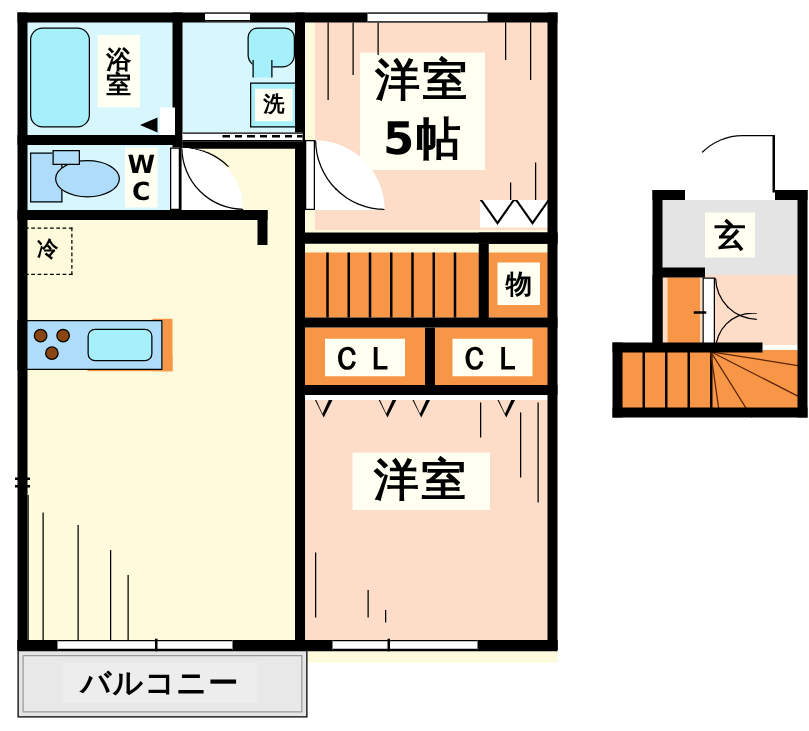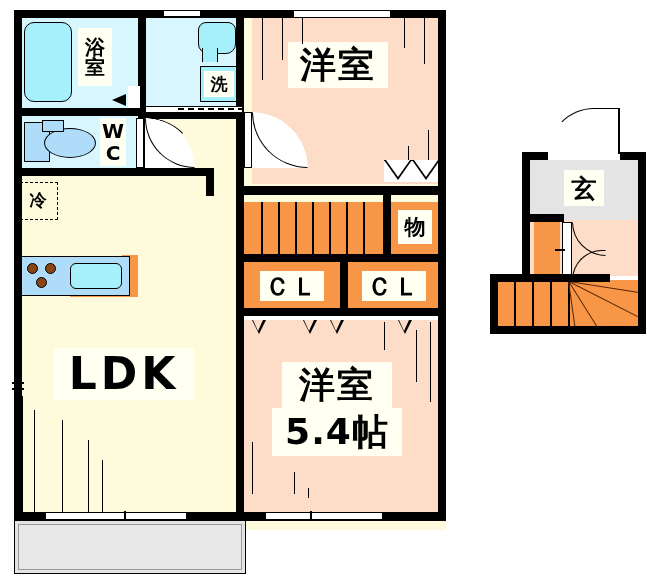--- a/index.html
+++ b/index.html
@@ -68,20 +68,21 @@
   <div class="abs fill-orange" style="left:122px;top:255px;width:16px;height:42px;"></div>
   <div class="abs fill-orange" style="left:70px;top:285px;width:68px;height:12px;"></div>
   <div class="abs fill-fixture" style="left:14px;top:256px;width:116px;height:40px;border:1.2px solid #000;"></div>
   <div class="abs fill-tub" style="left:70px;top:263px;width:52px;height:26px;border:1.3px solid #000;border-radius:6px;"></div>
   <div class="abs" style="left:27px;top:263px;width:11px;height:11px;border-radius:50%;background:#8B4513;border:1px solid #000;"></div>
   <div class="abs" style="left:45px;top:263px;width:11px;height:11px;border-radius:50%;background:#8B4513;border:1px solid #000;"></div>
   <div class="abs" style="left:36px;top:277px;width:11px;height:11px;border-radius:50%;background:#8B4513;border:1px solid #000;"></div>
 
   <div class="abs fill-room" style="left:252px;top:16px;width:188px;height:168px;"></div>
   <div class="lbl jp" style="left:288px;top:42px;width:100px;height:46px;font-size:36px;letter-spacing:2px;">洋室</div>
+  <div class="lbl jp" style="left:288px;top:88px;width:100px;height:48px;font-size:36px;letter-spacing:1px;">5帖</div>
 
   <div class="tick" style="left:262px;top:18px;height:62px;"></div>
   <div class="tick" style="left:282px;top:18px;height:42px;"></div>
   <div class="tick" style="left:302px;top:18px;height:26px;"></div>
   <div class="tick" style="left:404px;top:18px;height:30px;"></div>
   <div class="tick" style="left:424px;top:18px;height:46px;"></div>
   <div class="tick" style="left:428px;top:130px;height:46px;"></div>
   <div class="tick" style="left:408px;top:146px;height:30px;"></div>
 
   <div class="abs fill-white" style="left:384px;top:160px;width:56px;height:22px;border-top:1.3px solid #000;"></div>
@@ -103,39 +104,37 @@
   <div class="lbl jp" style="left:398px;top:210px;width:34px;height:34px;font-size:21px;">物</div>
 
   <div class="abs fill-orange" style="left:244px;top:262px;width:96px;height:48px;"></div>
   <div class="lbl jp" style="left:260px;top:271px;width:64px;height:30px;font-size:25px;letter-spacing:2px;">ＣＬ</div>
 
   <div class="abs fill-orange" style="left:348px;top:262px;width:92px;height:48px;"></div>
   <div class="lbl jp" style="left:362px;top:271px;width:64px;height:30px;font-size:25px;letter-spacing:2px;">ＣＬ</div>
 
   <div class="abs fill-room" style="left:244px;top:310px;width:196px;height:202px;"></div>
   <div class="lbl jp" style="left:282px;top:362px;width:110px;height:46px;font-size:36px;letter-spacing:2px;">洋室</div>
-  <div class="lbl jp" style="left:272px;top:408px;width:130px;height:48px;font-size:36px;letter-spacing:1px;">5.4帖</div>
 
   <div class="abs fill-white" style="left:244px;top:310px;width:196px;height:10px;"></div>
   <div class="abs" style="left:252px;top:320px;width:0;height:0;border-left:7px solid transparent;border-right:7px solid transparent;border-top:14px solid #000;"></div>
   <div class="abs" style="left:253.3px;top:320px;width:0;height:0;border-left:5.7px solid transparent;border-right:5.7px solid transparent;border-top:11.5px solid #FDDCC8;"></div>
   <div class="abs" style="left:303px;top:320px;width:0;height:0;border-left:7px solid transparent;border-right:7px solid transparent;border-top:14px solid #000;"></div>
   <div class="abs" style="left:304.3px;top:320px;width:0;height:0;border-left:5.7px solid transparent;border-right:5.7px solid transparent;border-top:11.5px solid #FDDCC8;"></div>
   <div class="abs" style="left:330px;top:320px;width:0;height:0;border-left:7px solid transparent;border-right:7px solid transparent;border-top:14px solid #000;"></div>
   <div class="abs" style="left:331.3px;top:320px;width:0;height:0;border-left:5.7px solid transparent;border-right:5.7px solid transparent;border-top:11.5px solid #FDDCC8;"></div>
   <div class="abs" style="left:398px;top:320px;width:0;height:0;border-left:7px solid transparent;border-right:7px solid transparent;border-top:14px solid #000;"></div>
   <div class="abs" style="left:399.3px;top:320px;width:0;height:0;border-left:5.7px solid transparent;border-right:5.7px solid transparent;border-top:11.5px solid #FDDCC8;"></div>
   <div class="tick" style="left:384px;top:322px;height:28px;"></div>
   <div class="tick" style="left:430px;top:322px;height:80px;"></div>
   <div class="tick" style="left:416px;top:330px;height:52px;"></div>
   <div class="tick" style="left:252px;top:442px;height:52px;"></div>
   <div class="tick" style="left:294px;top:472px;height:22px;"></div>
   <div class="tick" style="left:308px;top:488px;height:10px;"></div>
 
-  <div class="lbl jp" style="left:54px;top:348px;width:140px;height:52px;font-size:44px;letter-spacing:4px;">LDK</div>
 
   <div class="tick" style="left:22px;top:396px;height:120px;"></div>
   <div class="tick" style="left:34px;top:410px;height:106px;"></div>
   <div class="tick" style="left:62px;top:420px;height:96px;"></div>
   <div class="tick" style="left:88px;top:440px;height:76px;"></div>
   <div class="tick" style="left:102px;top:460px;height:56px;"></div>
   <div class="tick" style="left:236px;top:296px;height:56px;"></div>
   <div class="tick" style="left:236px;top:360px;height:56px;"></div>
   <div class="tick" style="left:236px;top:424px;height:56px;"></div>
 
@@ -197,20 +196,21 @@
   <div class="abs fill-white" style="left:252px;top:112px;width:56px;height:56px;
               -webkit-mask:radial-gradient(circle 56px at 0% 100%, #000 99%, transparent 100%);
               mask:radial-gradient(circle 56px at 0% 100%, #000 99%, transparent 100%);
               background:#ffffff;"></div>
   <div class="abs" style="left:252px;top:112px;width:56px;height:56px;border:1.7px solid #000;
               border-top-color:transparent;border-right-color:transparent;
               border-bottom-left-radius:56px;background:transparent;"></div>
 
   <div class="abs fill-gray" style="left:14px;top:520px;width:232px;height:54px;border:1.4px solid #000;"></div>
   <div class="abs fill-white" style="left:18px;top:524px;width:224px;height:46px;background:#E8E8E8;border:1px solid #999;"></div>
+  <div class="lbl jp" style="left:50px;top:530px;width:156px;height:32px;font-size:24px;letter-spacing:1px;background:#EDEDED;">バルコニー</div>
 
   <div class="abs fill-white" style="left:46px;top:512px;width:140px;height:8px;border-top:1.3px solid #000;border-bottom:1.3px solid #000;"></div>
   <div class="abs" style="left:124px;top:511px;width:1.6px;height:10px;background:#000;"></div>
 
   <div class="abs fill-white" style="left:266px;top:512px;width:116px;height:8px;border-top:1.3px solid #000;border-bottom:1.3px solid #000;"></div>
   <div class="abs" style="left:310px;top:511px;width:1.6px;height:10px;background:#000;"></div>
 
   <div class="abs fill-white" style="left:294px;top:10px;width:96px;height:8px;border-top:1.3px solid #000;border-bottom:1.3px solid #000;"></div>
   <div class="abs fill-white" style="left:164px;top:10px;width:36px;height:7px;border-top:1.3px solid #000;border-bottom:1.3px solid #000;"></div>
 

